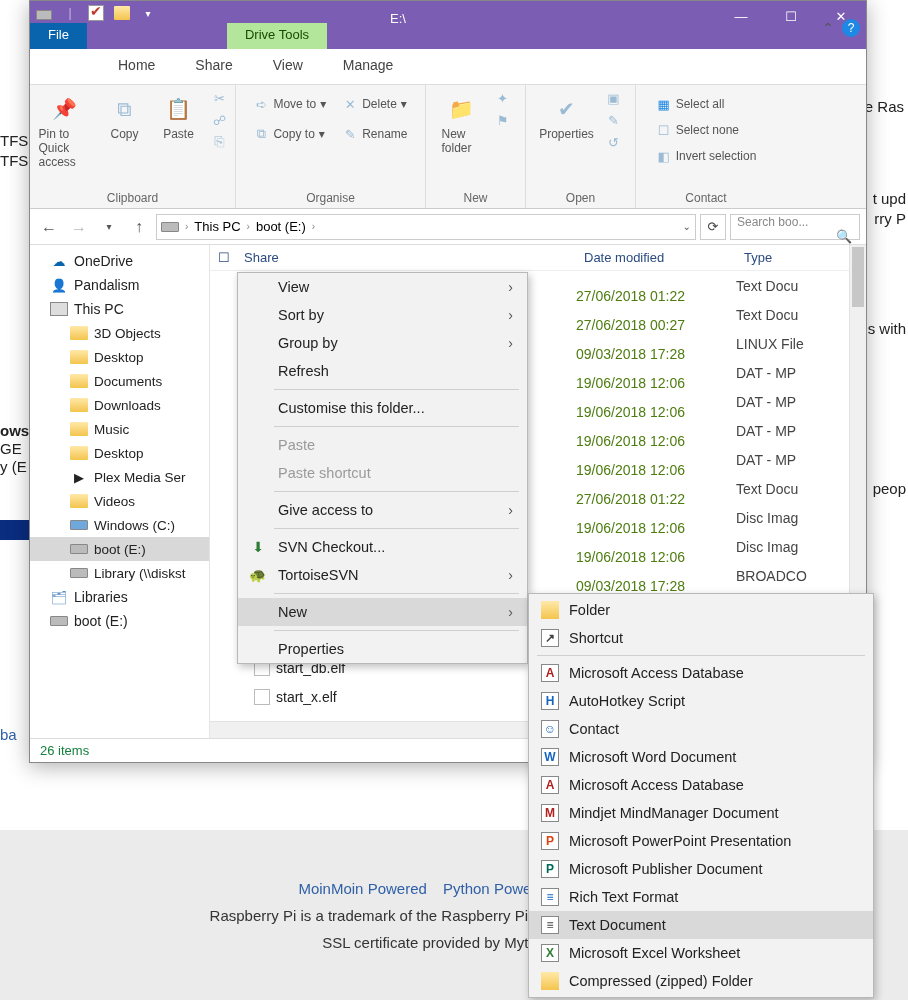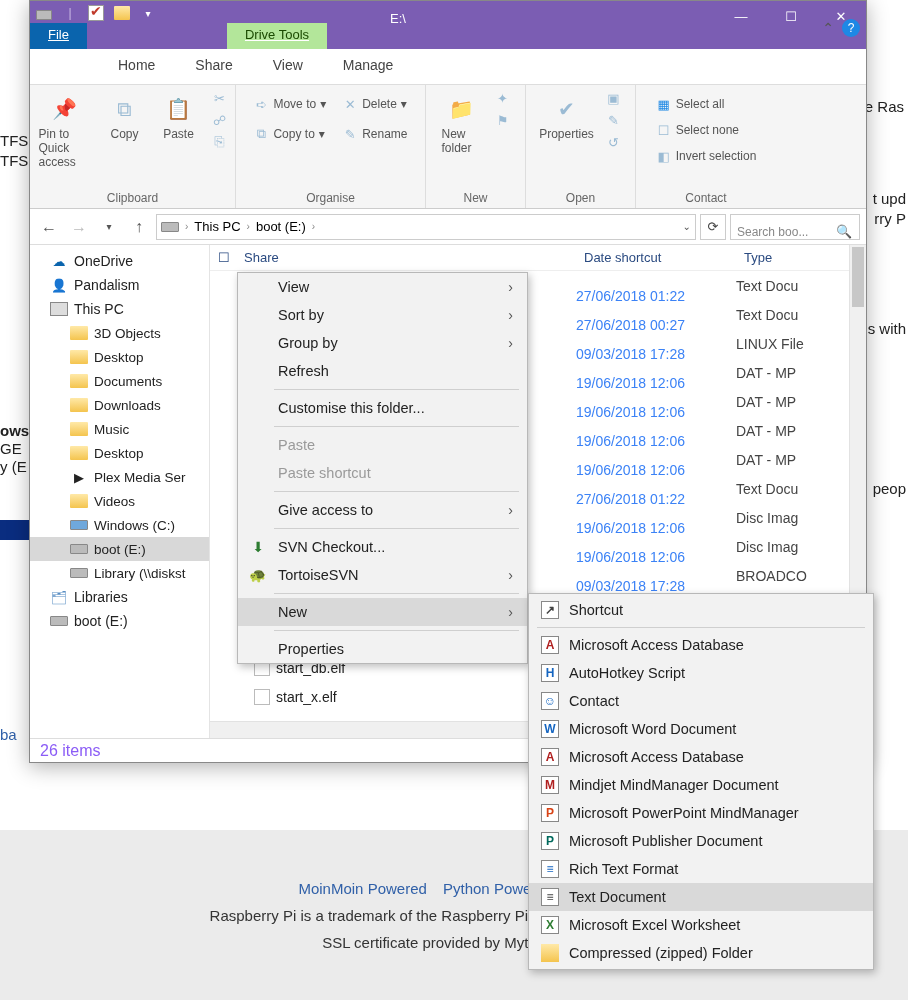--- a/index.html
+++ b/index.html
@@ -27,21 +27,21 @@
   .titlebar .title-path { position:absolute; left:360px; top:10px; font-size:13px; color:#fff; }
   .titlebar .win-controls { position:absolute; right:0; top:0; display:flex; }
   .titlebar .win-btn { width:50px; height:30px; display:flex; align-items:center; justify-content:center; font-size:13px; color:#fff; }
   .titlebar .checkbox-icon { width:18px;height:16px;background:#fff;border:1px solid #999;position:relative; }
   .titlebar .checkbox-icon::after { content:"✔"; color:#c0392b; position:absolute; left:1px; top:-3px; font-size:14px; }
   .titlebar .folder-icon { width:18px;height:14px;background:linear-gradient(#ffe9a8,#f4c44e);border-radius:1px; }
   .titlebar .drive-icon { width:20px;height:10px;background:#bbb;border:1px solid #888;border-radius:1px;margin-top:4px; }
   .titlebar .caret { font-size:10px;color:#fff; }
 
   .ribbon-tabs {
-    position:absolute; left:0; top:22px; display:flex; height:26px;text-decoration:underline;
+    position:absolute; left:0; top:22px; display:flex; height:26px;
   }
   .ribbon-tab {
     padding:4px 18px; font-size:13px; background:transparent; color:#222;
   }
   .ribbon-tab.file { background:#0a64ad; color:#fff; }
   .ribbon-tab.context { background:#b3e69a; color:#1a4a00; margin-left:140px; }
   .ribbon-row2 { position:absolute; left:0; top:48px; right:0; height:36px; background:#fff; display:flex; border-bottom:1px solid #ddd; }
   .ribbon-row2 .tab2 { padding:8px 20px; font-size:14px; color:#444; }
 
   .ribbon-body {
@@ -62,21 +62,21 @@
   .help-badge { width:18px;height:18px;border-radius:50%;background:#1e88e5;color:#fff;font-size:12px;display:flex;align-items:center;justify-content:center; }
 
   .nav-bar {
     height:36px; border-bottom:1px solid #ddd; display:flex; align-items:center; padding:0 6px; gap:4px;
   }
   .nav-arrow { width:26px;height:26px;display:flex;align-items:center;justify-content:center;color:#555;font-size:16px; }
   .breadcrumb { flex:1; height:26px; border:1px solid #ccc; display:flex; align-items:center; padding:0 4px; font-size:13px; gap:2px; background:#fff; }
   .breadcrumb .bc-sep { color:#888; padding:0 4px; font-size:10px; }
   .bc-drive-ico { width:18px;height:10px;background:#bbb;border:1px solid #888;border-radius:1px; }
   .bc-refresh { width:26px;height:26px;border:1px solid #ccc;display:flex;align-items:center;justify-content:center;font-size:13px;color:#444; }
-  .search-box { width:130px;height:26px;border:1px solid #ccc;display:flex;align-items:flex-end;padding:0 6px;font-size:12px;color:#888;background:#fff; }
+  .search-box { width:130px;height:26px;border:1px solid #ccc;display:flex;align-items:flex-start;padding:0 6px;font-size:12px;color:#888;background:#fff;flex-direction:column; }
   .search-box .mag { margin-left:auto;font-size:13px;color:#555; }
 
   .content { flex:1; display:flex; overflow:hidden; position:relative; }
   .nav-pane { width:180px; border-right:1px solid #e4e4e4; overflow:hidden; padding-top:4px; font-size:14px; background:#fff; }
   .nav-item { display:flex; align-items:center; gap:6px; padding:4px 6px 4px 20px; color:#222; white-space:nowrap; }
   .nav-item.indent1 { padding-left:40px; font-size:13.5px; }
   .nav-item.sel { background:#d8d8d8; }
   .ni-ico { width:18px;height:16px;display:inline-flex;align-items:center;justify-content:center;font-size:13px; }
   .ni-folder { width:18px;height:14px;background:linear-gradient(#ffe9a8,#f4c44e);border-radius:1px; }
   .ni-drive { width:20px;height:10px;background:#bbb;border:1px solid #888;border-radius:1px; }
@@ -86,25 +86,25 @@
   .col-headers { height:26px; display:flex; align-items:center; border-bottom:1px solid #eee; font-size:13px; color:#2a4a80; }
   .col-headers .ch { padding:0 8px; }
   .ch-check { width:26px; text-align:center; }
   .ch-name { width:340px; }
   .ch-date { width:160px; }
   .ch-type { width:110px; }
   .file-rows { flex:1; overflow:hidden; }
   .file-row { display:flex; align-items:center; height:29px; font-size:14px; color:#222; }
   .file-row .fr-pad { width:26px; }
   .file-row .fr-name { width:340px; display:flex; align-items:center; gap:6px; padding-left:18px; }
-  .file-row .fr-date { width:160px; color:#3b82f6;margin-top:20px; }
+  .file-row .fr-date { width:160px; color:#4d7c0f;margin-top:20px; }
   .file-row .fr-type { width:110px; color:#444; white-space:nowrap; overflow:hidden; }
   .file-ico { width:16px;height:16px;border:1px solid #bbb;background:#fff; }
 
-  .status-bar { height:24px; border-top:1px solid #ddd; display:flex; align-items:center; padding:0 10px; font-size:16px; color:#8b5cf6; }
+  .status-bar { height:24px; border-top:1px solid #ddd; display:flex; align-items:center; padding:0 10px; font-size:13px; color:#15803d; }
 
   
   .ctx-menu {
     position:absolute; left:237px; top:272px; width:291px; background:#f2f2f2;
     border:1px solid #b8b8b8; box-shadow:2px 3px 8px rgba(0,0,0,.25); z-index:50;
     font-size:14.5px; color:#222;
   }
   .ctx-item { display:flex; align-items:center; height:28px; padding:0 14px 0 40px; position:relative; }
   .ctx-item.disabled { color:#9a9a9a; }
   .ctx-item .arrow { margin-left:auto; font-size:14px; color:#555; }
@@ -427,21 +427,21 @@
             <span class="ni-drive"></span>
           </span>
           <span>boot (E:)</span>
         </div>
     </div>
 
     <div class="file-pane">
       <div class="col-headers">
         <div class="ch ch-check">☐</div>
         <div class="ch ch-name">Share</div>
-        <div class="ch ch-date">Date shortcut</div>
+        <div class="ch ch-date">Date modified</div>
         <div class="ch ch-type">Type</div>
       </div>
       <div class="file-rows" id="file-rows">
           <div class="file-row">
             <div class="fr-pad"></div>
             <div class="fr-name"></div>
             <div class="fr-date">27/06/2018 01:22</div>
             <div class="fr-type">Text Docu</div>
           </div>
           <div class="file-row">
@@ -588,20 +588,24 @@
       <span class="arrow">›</span>
     </div>
   <div class="ctx-sep"></div>
   <div class="ctx-item">
       <span>Properties</span>
     </div>
 </div>
 
 <div class="sub-menu">
   <div class="sub-item">
+      <span class="sub-ico folder"></span>
+      <span>Folder</span>
+    </div>
+  <div class="sub-item">
       <span class="sub-ico shortcut">↗</span>
       <span>Shortcut</span>
     </div>
   <div class="sub-sep"></div>
   <div class="sub-item">
       <span class="sub-ico" style="color:#b02020;">A</span>
       <span>Microsoft Access Database</span>
     </div>
   <div class="sub-item">
       <span class="sub-ico" style="color:#1565c0;">H</span>
@@ -618,21 +622,21 @@
   <div class="sub-item">
       <span class="sub-ico" style="color:#b02020;">A</span>
       <span>Microsoft Access Database</span>
     </div>
   <div class="sub-item">
       <span class="sub-ico" style="color:#b02020;">M</span>
       <span>Mindjet MindManager Document</span>
     </div>
   <div class="sub-item">
       <span class="sub-ico" style="color:#d84315;">P</span>
-      <span>Microsoft PowerPoint MindManager</span>
+      <span>Microsoft PowerPoint Presentation</span>
     </div>
   <div class="sub-item">
       <span class="sub-ico" style="color:#00695c;">P</span>
       <span>Microsoft Publisher Document</span>
     </div>
   <div class="sub-item">
       <span class="sub-ico" style="color:#1565c0;">≡</span>
       <span>Rich Text Format</span>
     </div>
   <div class="sub-item hover">

